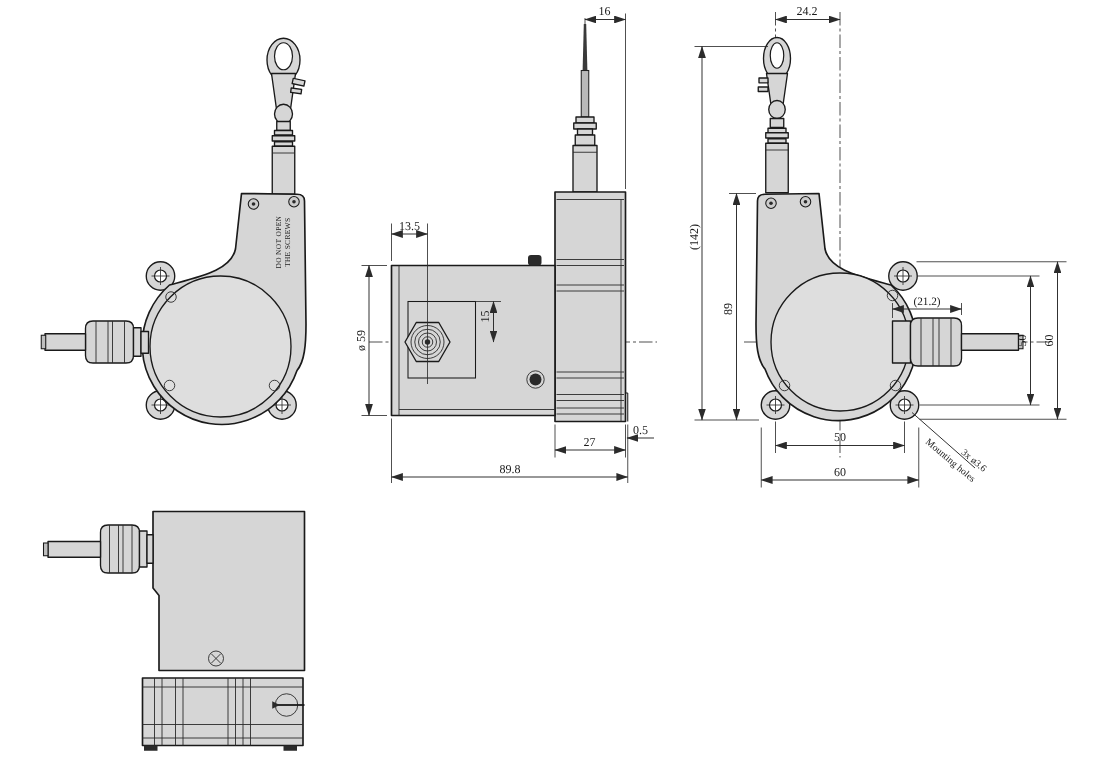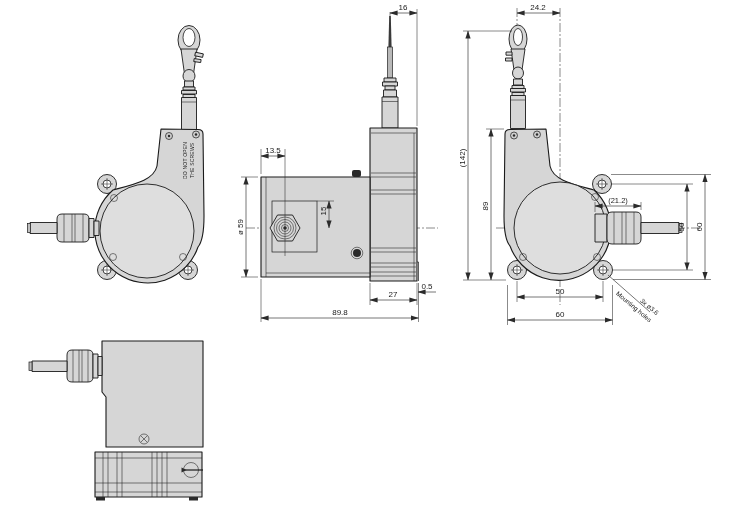--- a/index.html
+++ b/index.html
@@ -1,17 +1,17 @@
 <!DOCTYPE html>
 <html><head>
 <meta charset="utf-8">
 <style>
   html,body{margin:0;padding:0;background:#ffffff;}
   #stage{position:relative;width:736px;height:512px;background:#ffffff;overflow:hidden;
-         font-family:Liberation Sans, sans-serif;}
+         font-family:Liberation Serif, serif;}
   svg{position:absolute;left:0;top:0;}
   .outline{fill:#d6d6d6;stroke:#1a1a1a;stroke-width:1.1;stroke-linejoin:round;}
   .outline2{fill:#d6d6d6;stroke:#1a1a1a;stroke-width:0.9;stroke-linejoin:round;}
   .inner{fill:#dedede;stroke:#1a1a1a;stroke-width:0.9;}
   .thin{fill:none;stroke:#1a1a1a;stroke-width:0.7;}
   .det{fill:none;stroke:#2a2a2a;stroke-width:0.6;}
   .dark{fill:#2a2a2a;stroke:none;}
   .dim{stroke:#2b2b2b;stroke-width:0.65;fill:none;}
   .ext{stroke:#2b2b2b;stroke-width:0.55;fill:none;}
   .cl{stroke:#2b2b2b;stroke-width:0.55;fill:none;stroke-dasharray:9 2 2 2;}

